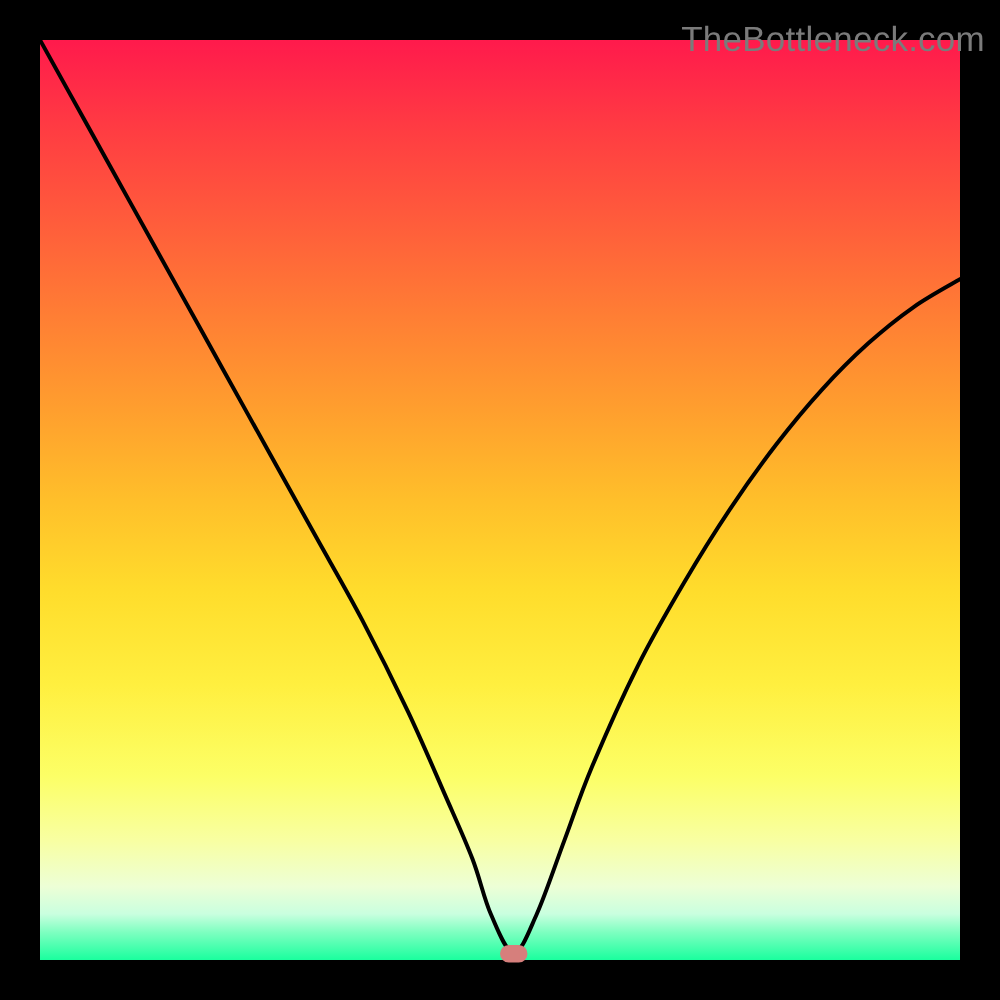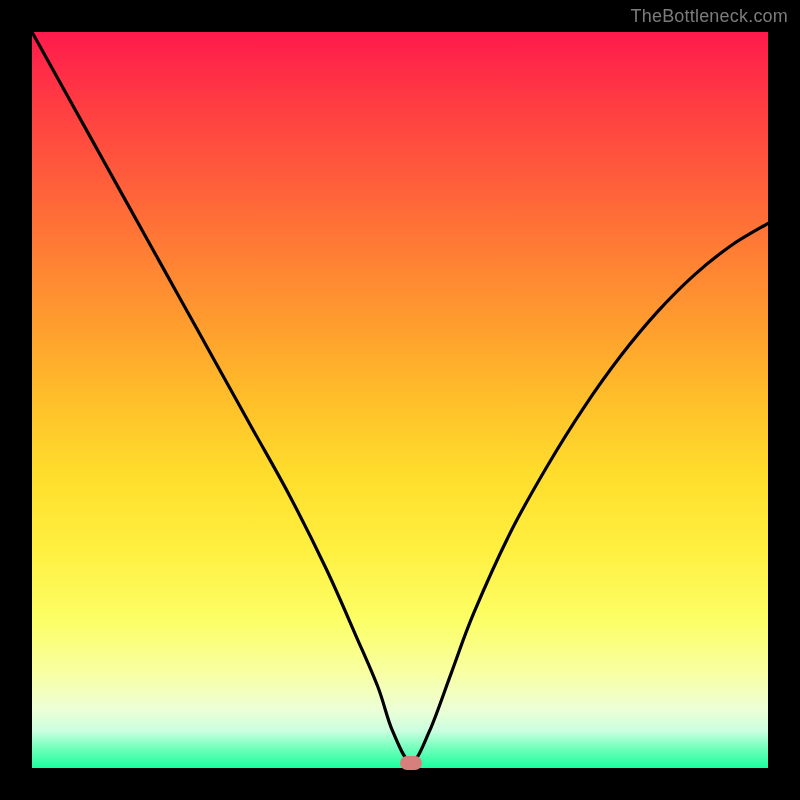--- a/index.html
+++ b/index.html
@@ -53,24 +53,24 @@
   .marker {
     position: absolute;
     width: 22px;
     height: 14px;
     border-radius: 7px;
     background: #d67f7c;
     transform: translate(-50%, -50%);
   }
   .watermark {
     position: absolute;
-    top: 6px;
+    top: 16px;
     right: 12px;
     color: #7b7b7b;
-    font-size: 18px;
+    font-size: 28px;
     font-weight: 500;
     letter-spacing: 0.2px;
   }
 </style>
 </head>
 <body>
 
 <div class="frame">
   <div class="plot">
     <svg class="curve" viewBox="0 0 736 736" preserveAspectRatio="none">

